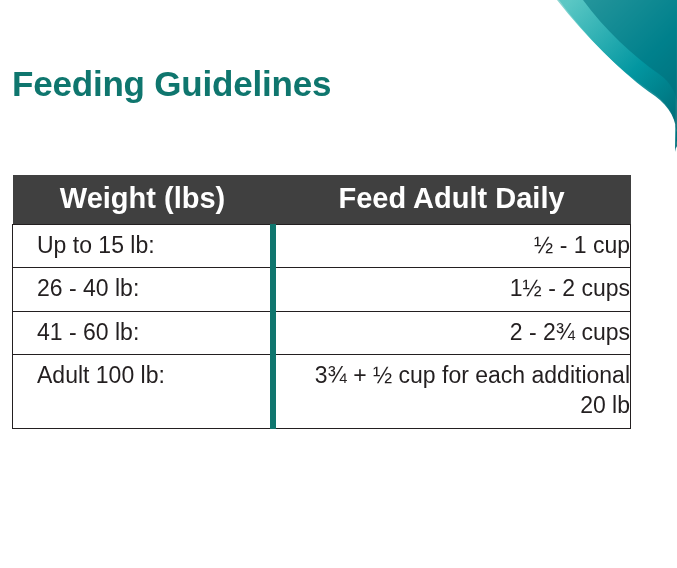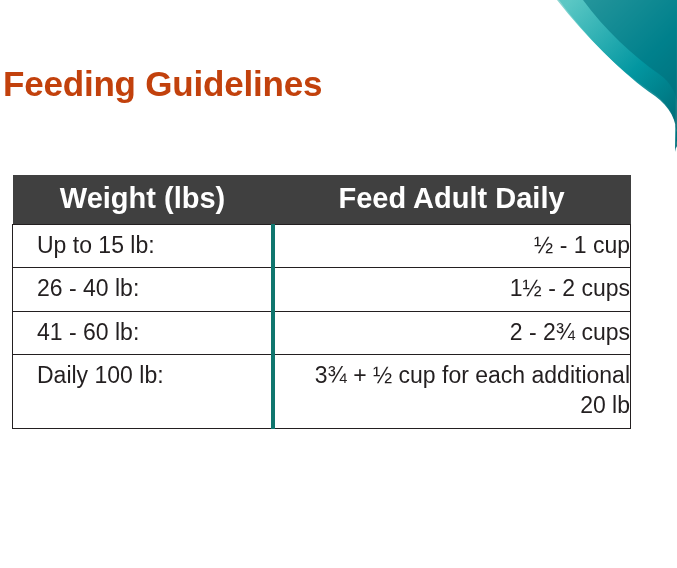--- a/index.html
+++ b/index.html
@@ -26,25 +26,25 @@
     position: absolute;
     top: 0;
     right: 0;
     width: 240px;
     height: 200px;
     overflow: hidden;
     pointer-events: none;
   }
   .title {
     position: absolute;
-    left: 3px;
+    left: 12px;
     top: 64px;
     font-size: 35px;
     font-weight: bold;
-    color: #c2410c;
+    color: #0f766e;
     letter-spacing: -0.2px;
     white-space: nowrap;
   }
   table.guidelines {
     position: absolute;
     left: 12px;
     top: 175px;
     width: 619px;
     border-collapse: collapse;
     table-layout: fixed;
@@ -69,21 +69,21 @@
     padding: 6px 0 7px 14px;
     vertical-align: top;
     line-height: 1.28;
   }
   table.guidelines tr.row-1 td {
     border-top: 1px solid #231f20;
   }
   table.guidelines td.cell-weight {
     width: 260px;
     border-left: 1px solid #231f20;
-    border-right: 4px solid #0f766e;
+    border-right: 6px solid #0f766e;
     padding-left: 24px;
   }
   table.guidelines td.cell-feed {
     border-left: none;
     text-align: right;
   }
   table.guidelines tr.row-last td {
     padding-bottom: 8px;
   }
 </style>
@@ -129,19 +129,19 @@
       </tr>
       <tr class="row-3">
         <td class="cell-weight">26 - 40 lb:</td>
         <td class="cell-feed">1½ - 2 cups</td>
       </tr>
       <tr class="row-4">
         <td class="cell-weight">41 - 60 lb:</td>
         <td class="cell-feed">2 - 2¾ cups</td>
       </tr>
       <tr class="row-7 row-last">
-        <td class="cell-weight">Daily 100 lb:</td>
+        <td class="cell-weight">Adult 100 lb:</td>
         <td class="cell-feed">3¾ + ½ cup for each additional 20 lb</td>
       </tr>
     </tbody>
   </table>
 
 </div>
 
 </body></html>

